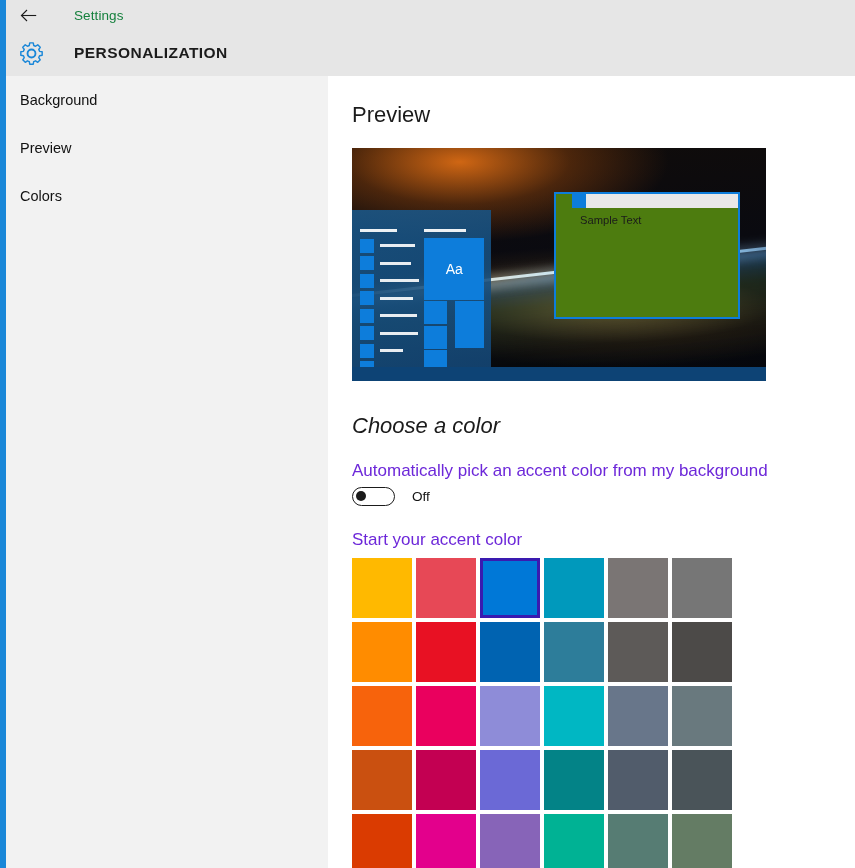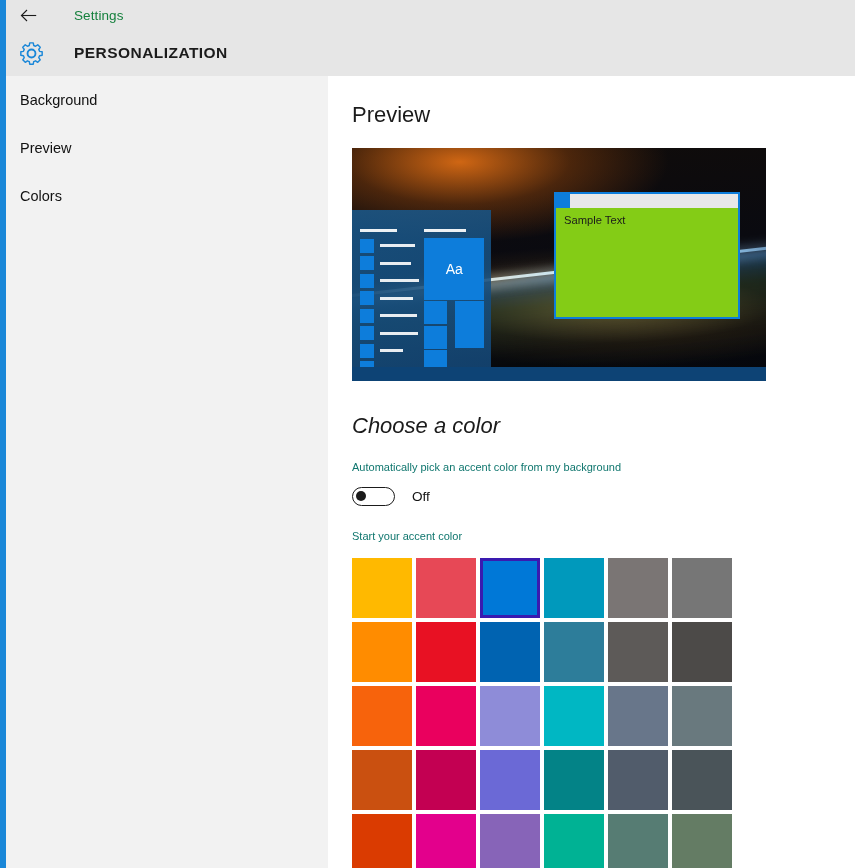--- a/index.html
+++ b/index.html
@@ -80,21 +80,21 @@
     width:527px; height:792px;
     background:#ffffff;
     overflow:hidden;
   }
   .sec-heading {
     position:absolute;
     font-size:22px; font-weight:400; color:#1b1b1b;
   }
   .body-text {
     position:absolute;
-    font-size:11px; color:#0f766e;
+    font-size:17px; color:#6d28d9;
   }
 
   
   .preview {
     position:absolute; left:24px; top:72px;
     width:414px; height:233px;
     overflow:hidden;
     background:#000;
   }
   .wallpaper {
@@ -148,22 +148,23 @@
     color:#fff; font-size:14px;
   }
   .tile-row { display:flex; gap:1.5px; margin-top:1.5px; }
   .tile-q { width:23px; height:23px; }
   .tile-grid4 { display:flex; flex-wrap:wrap; width:47px; gap:1.5px; }
 
   
   .samplewin {
     position:absolute; left:48.8%; top:19%;
     width:45%; height:54.5%;
-    background:#84cc16;
+    background:#4d7c0f;
     border:2px solid #0d7ddb;
+    padding-left:16px;
   }
   .sw-titlebar {
     height:14px; background:#e8e8e8;
     display:flex; align-items:stretch;
   }
   .sw-icon { width:14px; background:#0d7ddb; flex:none; }
   .sw-body { padding:6px 8px; font-size:11.2px; color:#1b1b1b; }
 
   .taskbar {
     position:absolute; left:0; bottom:0;

